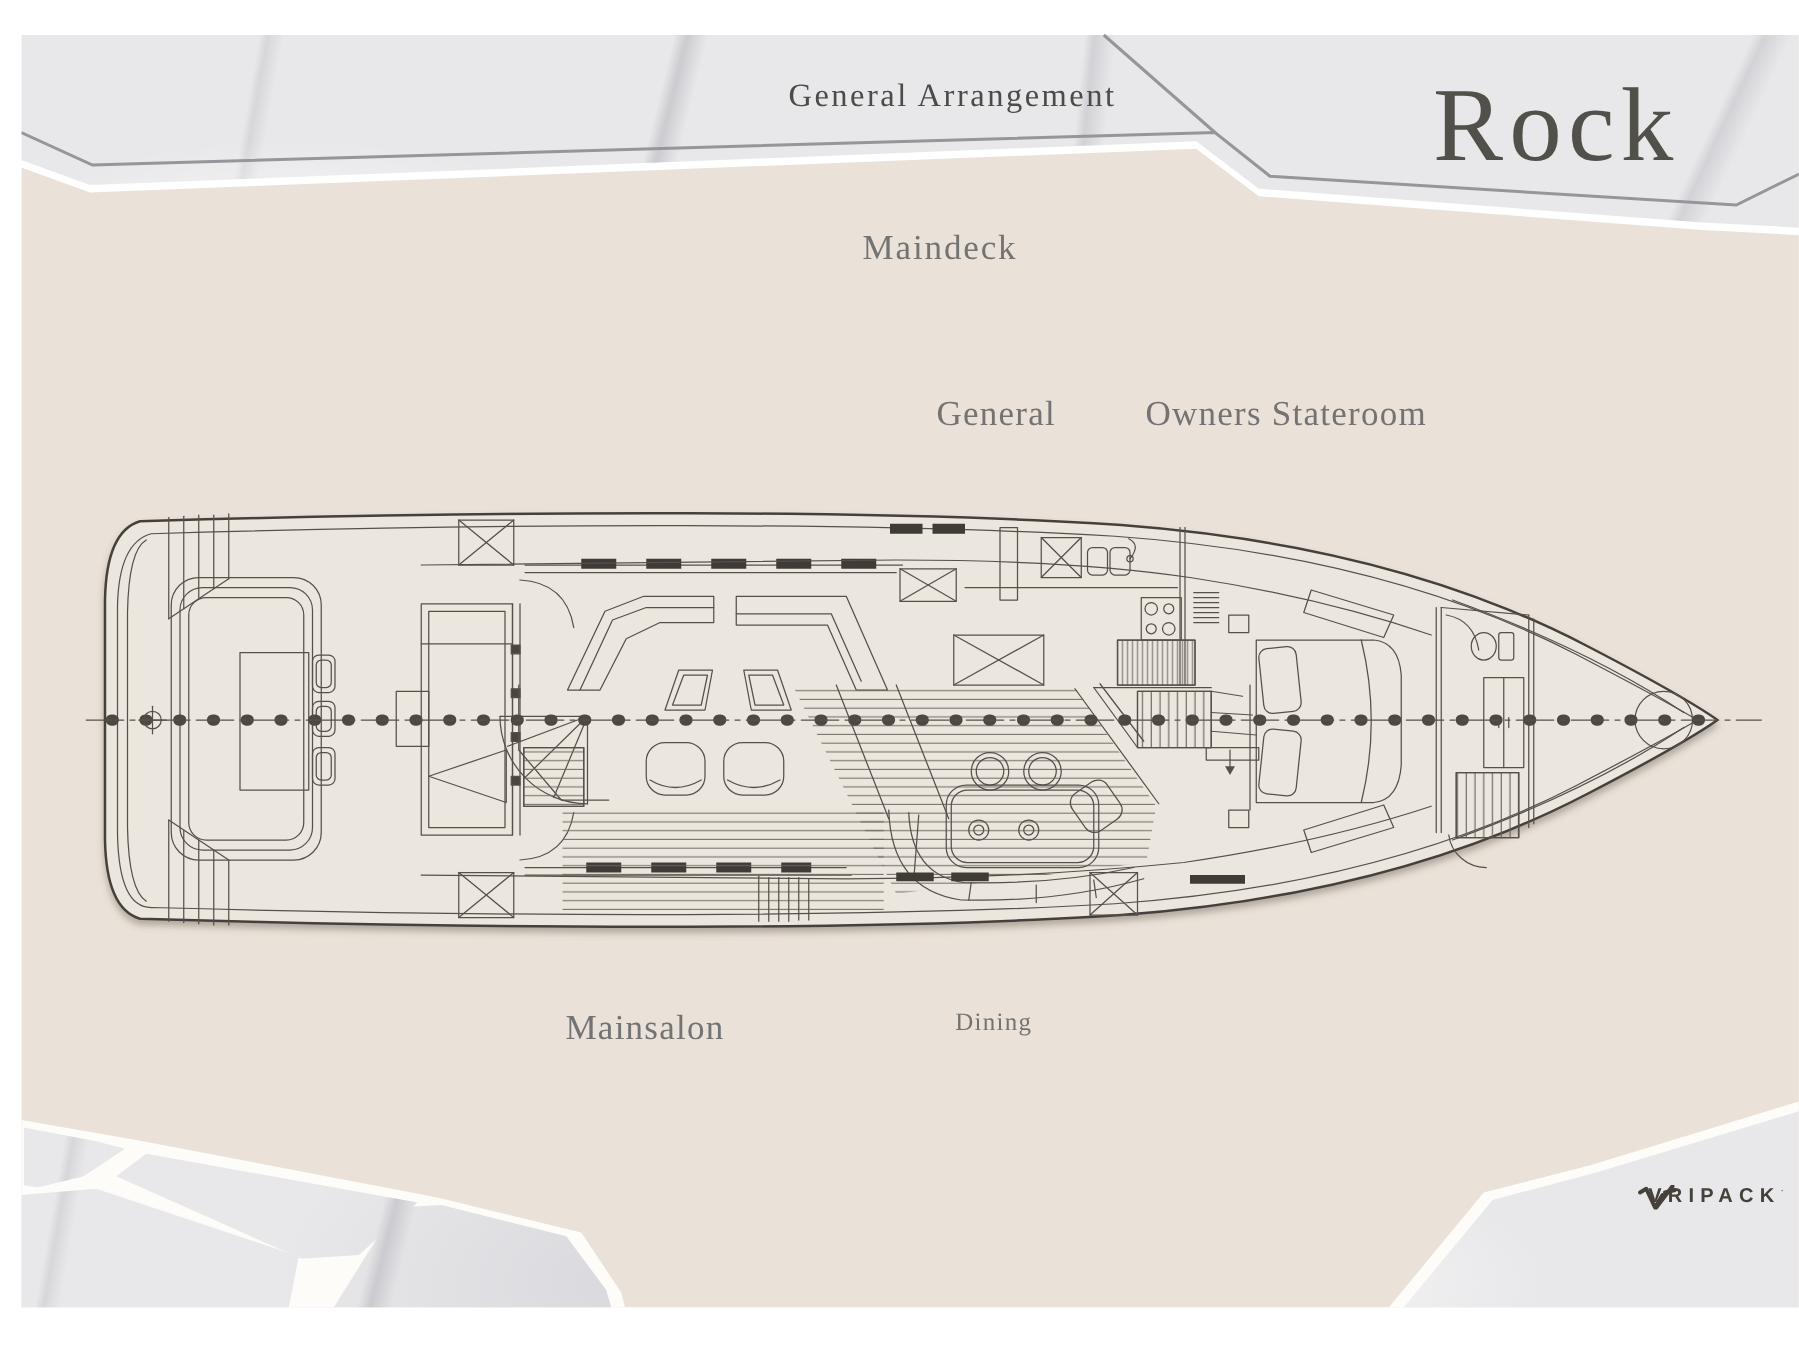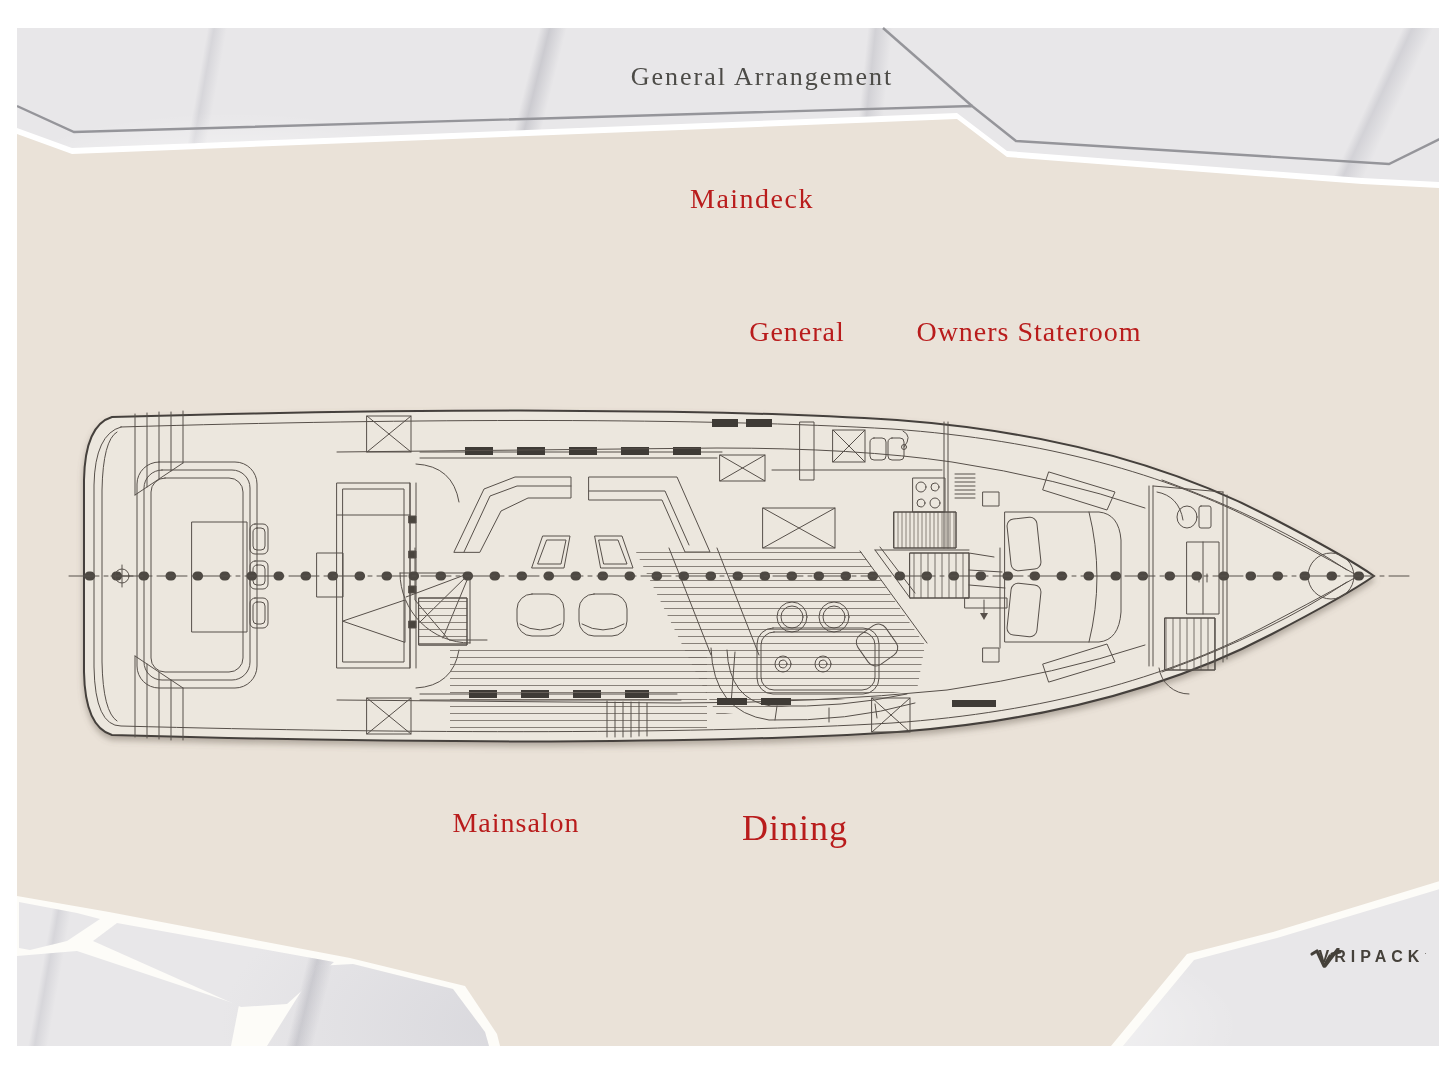--- a/index.html
+++ b/index.html
@@ -31,28 +31,28 @@
   }
   #marble-top{clip-path:polygon(0px 28px,1439px 28px,1439px 183px,1345px 178px,990px 151px,940px 113px,55px 148px,0px 128px);}
   #bl-backing{clip-path:polygon(0px 896px,92px 912px,333px 958px,448px 986px,480px 1034px,483px 1046px,0px 1046px);}
   #bl-a{clip-path:polygon(2px 902px,60px 913px,83px 919px,50px 941px,13px 950px,2px 948px);}
   #bl-b{clip-path:polygon(100px 923px,317px 962px,270px 1004px,224px 1007px,76px 941px);}
   #bl-c{clip-path:polygon(0px 956px,60px 951px,222px 1005px,214px 1046px,0px 1046px);}
   #bl-d{clip-path:polygon(300px 966px,336px 964px,436px 989px,468px 1032px,472px 1046px,250px 1046px);}
   #br-backing{clip-path:polygon(1439px 876px,1256px 932px,1170px 954px,1094px 1046px,1439px 1046px);}
   #br-marble{clip-path:polygon(1439px 884px,1260px 938px,1177px 960px,1106px 1046px,1439px 1046px);}
   
-  .label{position:absolute;transform:translateX(-50%);white-space:nowrap;color:#b91c1c;}
+  .label{position:absolute;transform:translateX(-50%);white-space:nowrap;color:#737373;}
   #doc-title{top:62px;left:745px;font-size:26px;letter-spacing:2px;color:#4c4b47;}
   #yacht-name{top:52px;left:1228px;font-size:84px;letter-spacing:5px;color:#51504b;}
   #deck-title{top:183px;left:735px;font-size:28px;letter-spacing:1.5px;}
   #lbl-galley{top:316px;left:780px;font-size:28px;letter-spacing:1px;}
   #lbl-owners{top:316px;left:1012px;font-size:28px;letter-spacing:1px;text-align:center;}
   #lbl-mainsalon{top:807px;left:499px;font-size:28px;letter-spacing:1px;text-align:center;}
-  #lbl-dining{top:807px;left:778px;font-size:36px;letter-spacing:1px;}
+  #lbl-dining{top:807px;left:778px;font-size:20px;letter-spacing:1px;}
   #logo{position:absolute;left:1210px;top:948px;width:200px;text-align:right;color:#45413a;}
   #logo .mark{display:block;margin:0 auto 2px auto;}
   #logo .word{font-family:"Liberation Sans", sans-serif;font-weight:bold;font-size:16px;letter-spacing:5px;}
   #logo sup{font-size:8px;}
   svg{position:absolute;inset:0;}
 </style>
 </head>
 <body>
 
 <div id="page">
@@ -364,20 +364,21 @@
         <line x1="72" y1="576" x2="1352" y2="576" stroke-width="9" stroke-dasharray="1.6 25.4" stroke="#4d4842"></line>
         <line x1="52" y1="576" x2="1392" y2="576" stroke-dasharray="30 5 4 5"></line>
         <circle cx="105" cy="576" r="7"></circle>
         <line x1="94" y1="576" x2="116" y2="576"></line>
         <line x1="105" y1="565" x2="105" y2="587"></line>
       </g>
     </g>
   </svg>
 
   <div class="label" id="doc-title">General Arrangement</div>
+  <div class="label" id="yacht-name">Rock</div>
   <div class="label" id="deck-title">Maindeck</div>
   <div class="label" id="lbl-galley">General</div>
   <div class="label" id="lbl-owners">Owners Stateroom</div>
   <div class="label" id="lbl-mainsalon">Mainsalon</div>
   <div class="label" id="lbl-dining">Dining</div>
 
   <div id="logo">
     <svg class="mark" width="36" height="22" viewBox="0 0 36 22">
       <g stroke="#45413a" stroke-width="3.2" fill="none" stroke-linecap="round" stroke-linejoin="round">
         <path d="M3 6 L8 3 L15 18 L21 8"></path>

